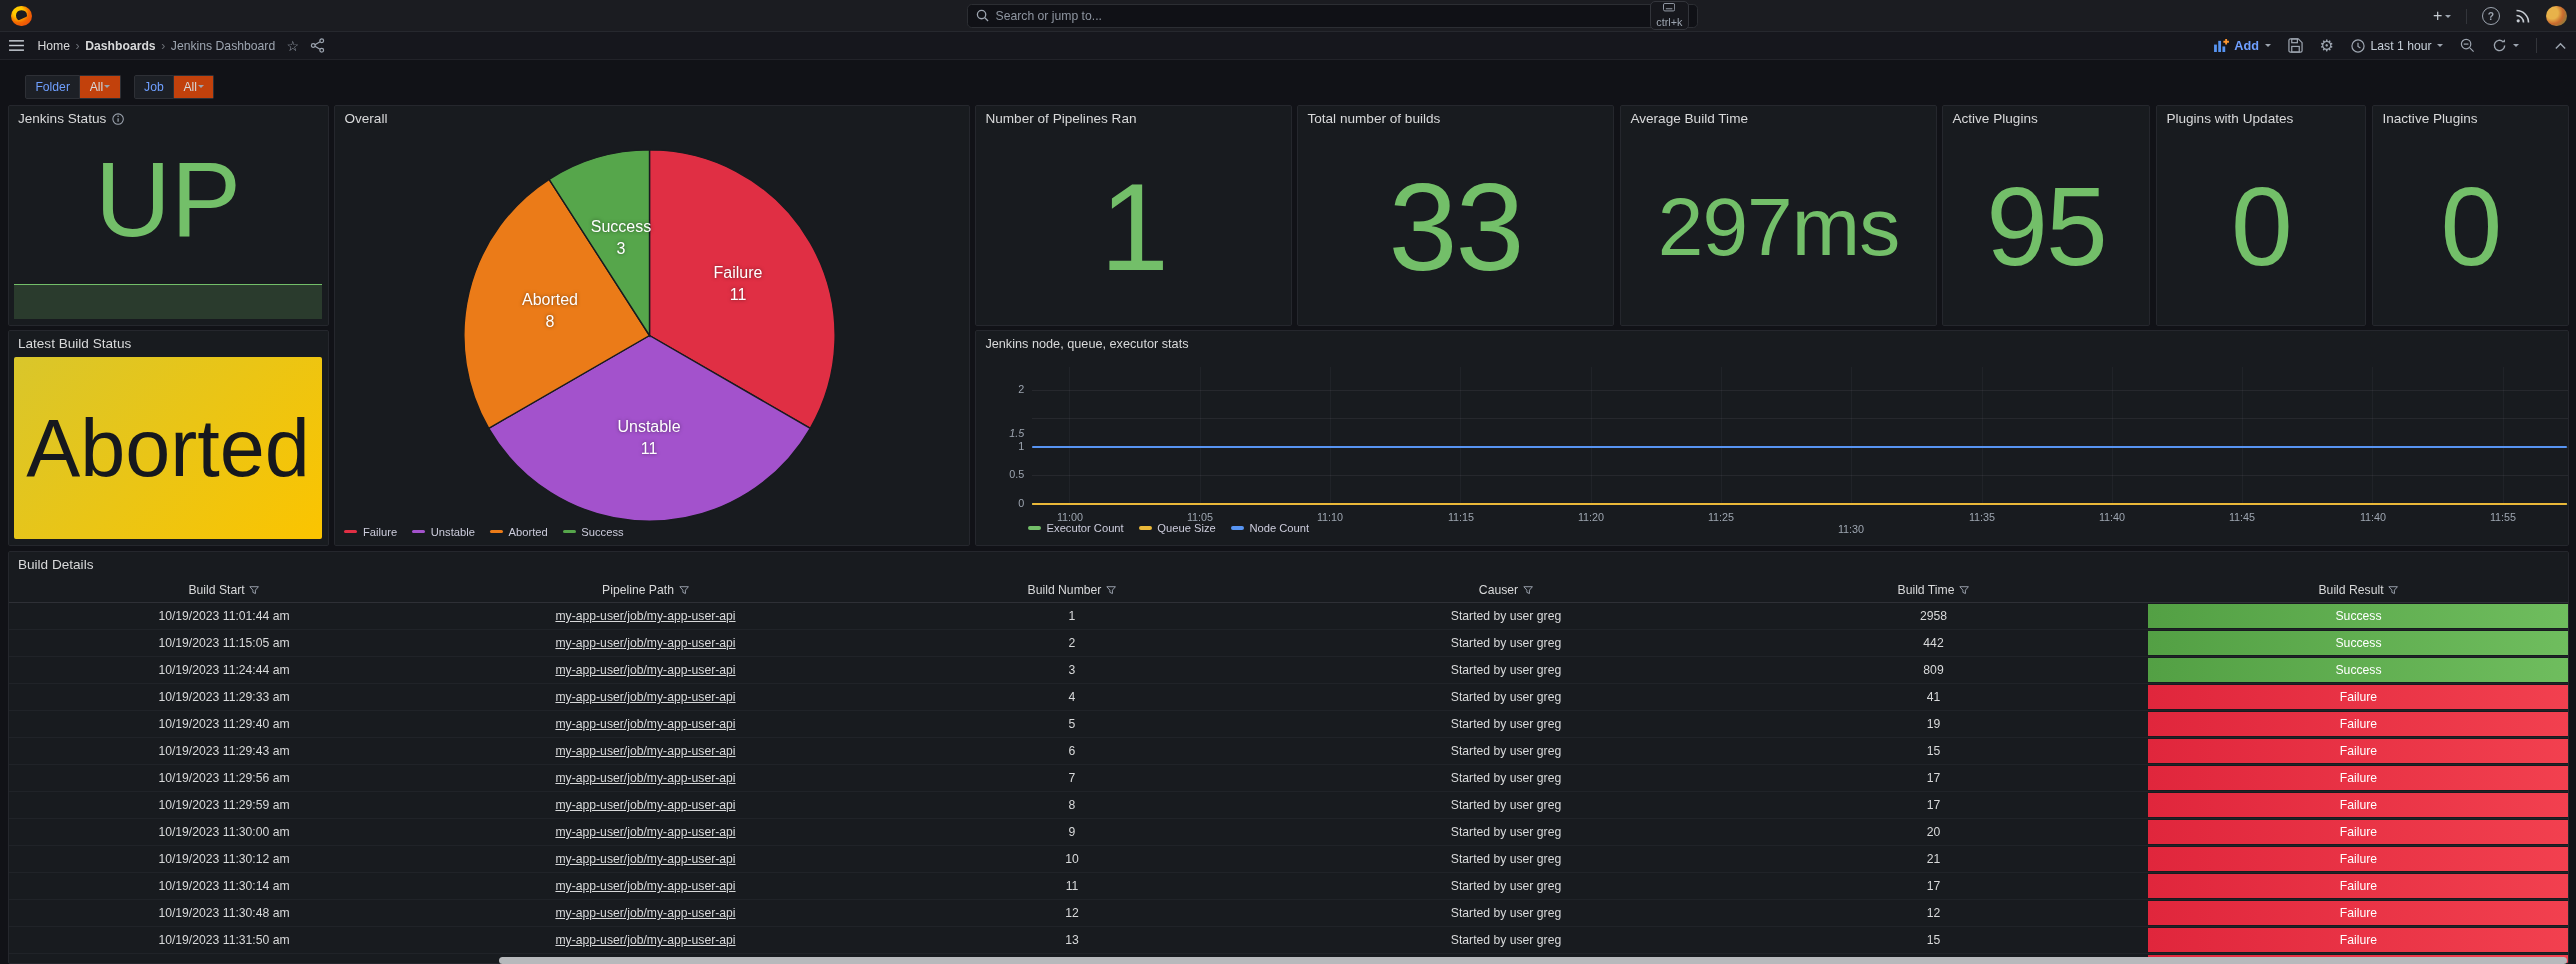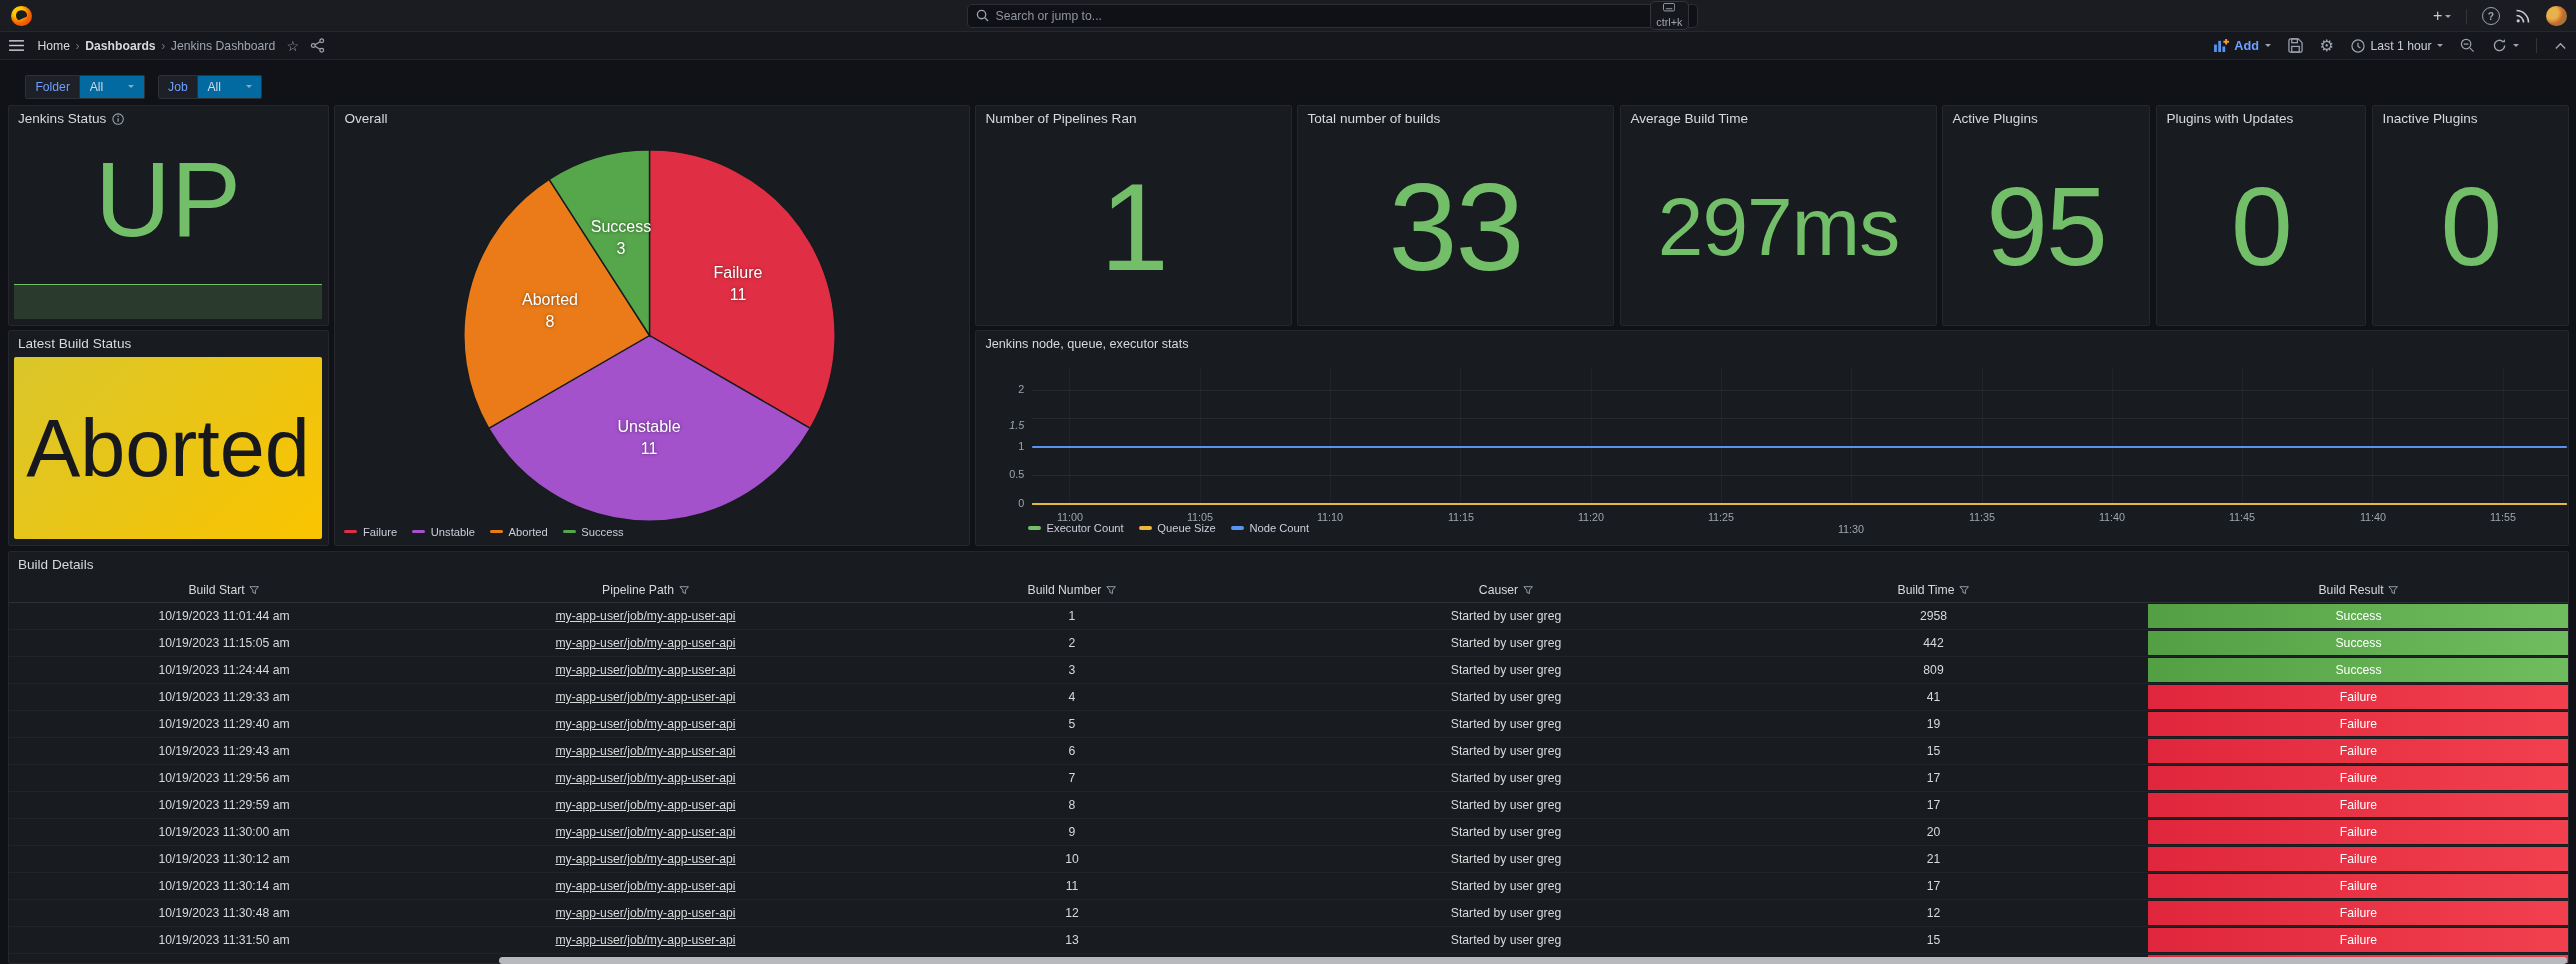--- a/index.html
+++ b/index.html
@@ -36,21 +36,21 @@
   .caret{width:0;height:0;border-left:3.7px solid transparent;border-right:3.7px solid transparent;
          border-top:3.7px solid #9da5b0;display:inline-block;}
   .glyph{color:#9da5b0;font-size:14px;line-height:1;}
   
   .filterbar{position:absolute;left:0;top:60px;width:100%;height:39px;display:flex;align-items:flex-end;
              padding:0 25px;gap:13px;box-sizing:border-box;}
   .fgroup{display:flex;height:24.4px;}
   .fpart{display:flex;align-items:center;padding:0 9.4px;font-size:12.2px;border:0.9px solid #2e3036;
          background:#1d2026;box-sizing:border-box;}
   .fpart.lab{color:#6f9fff;border-radius:1.9px 0 0 1.9px;}
-  .fpart.val{color:#d8d9da;border-left:none;border-radius:0 1.9px 1.9px 0;gap:25px;background:#0369a1;}
+  .fpart.val{color:#d8d9da;border-left:none;border-radius:0 1.9px 1.9px 0;gap:1px;background:#c2410c;}
   
   .panel{position:absolute;background:#181b1f;border:0.9px solid #25272d;border-radius:1.9px;box-sizing:border-box;overflow:hidden;}
   .ptitle{position:absolute;left:0;top:0;right:0;height:26px;line-height:26px;padding:0 9.4px;
           font-size:13.6px;color:#d8d9da;font-weight:500;white-space:nowrap;display:flex;align-items:center;gap:5.6px;}
   .stat-value{position:absolute;left:0;top:22.5px;right:0;bottom:0;display:flex;align-items:center;
           justify-content:center;color:#73BF69;font-weight:500;letter-spacing:-1.9px;}
   
   .up-value{position:absolute;left:0;top:19px;right:0;height:150px;display:flex;align-items:center;
           justify-content:center;color:#73BF69;font-size:105px;font-weight:500;}
   .sparkline{position:absolute;left:5.6px;right:5.6px;bottom:5.6px;height:34px;background:rgba(115,191,105,0.20);
@@ -347,21 +347,21 @@
           <span>Queue Size</span>
         </span>
         <span class="leg-item">
           <span class="leg-swatch" style="background: rgb(87, 148, 242);"></span>
           <span>Node Count</span>
         </span>
       </div>
   <div class="ts-ylabel" style="left: 11.2px; top: 166px;">0</div>
       <div class="ts-ylabel" style="left: 11.2px; top: 137px;">0.5</div>
       <div class="ts-ylabel" style="left: 11.2px; top: 109px;">1</div>
-      <div class="ts-ylabel" style="left: 11.2px; top: 88px; font-style: italic;">1.5</div>
+      <div class="ts-ylabel" style="left: 11.2px; top: 96px; font-style: italic;">1.5</div>
       <div class="ts-ylabel" style="left: 11.2px; top: 52px;">2</div>
       <div class="ts-xlabel" style="left: 66px;">11:00</div>
       <div class="ts-xlabel" style="left: 196px;">11:05</div>
       <div class="ts-xlabel" style="left: 326px;">11:10</div>
       <div class="ts-xlabel" style="left: 457px;">11:15</div>
       <div class="ts-xlabel" style="left: 587px;">11:20</div>
       <div class="ts-xlabel" style="left: 717px;">11:25</div>
       <div class="ts-xlabel" style="left: 847px; margin-top: 12px;">11:30</div>
       <div class="ts-xlabel" style="left: 978px;">11:35</div>
       <div class="ts-xlabel" style="left: 1108px;">11:40</div>

